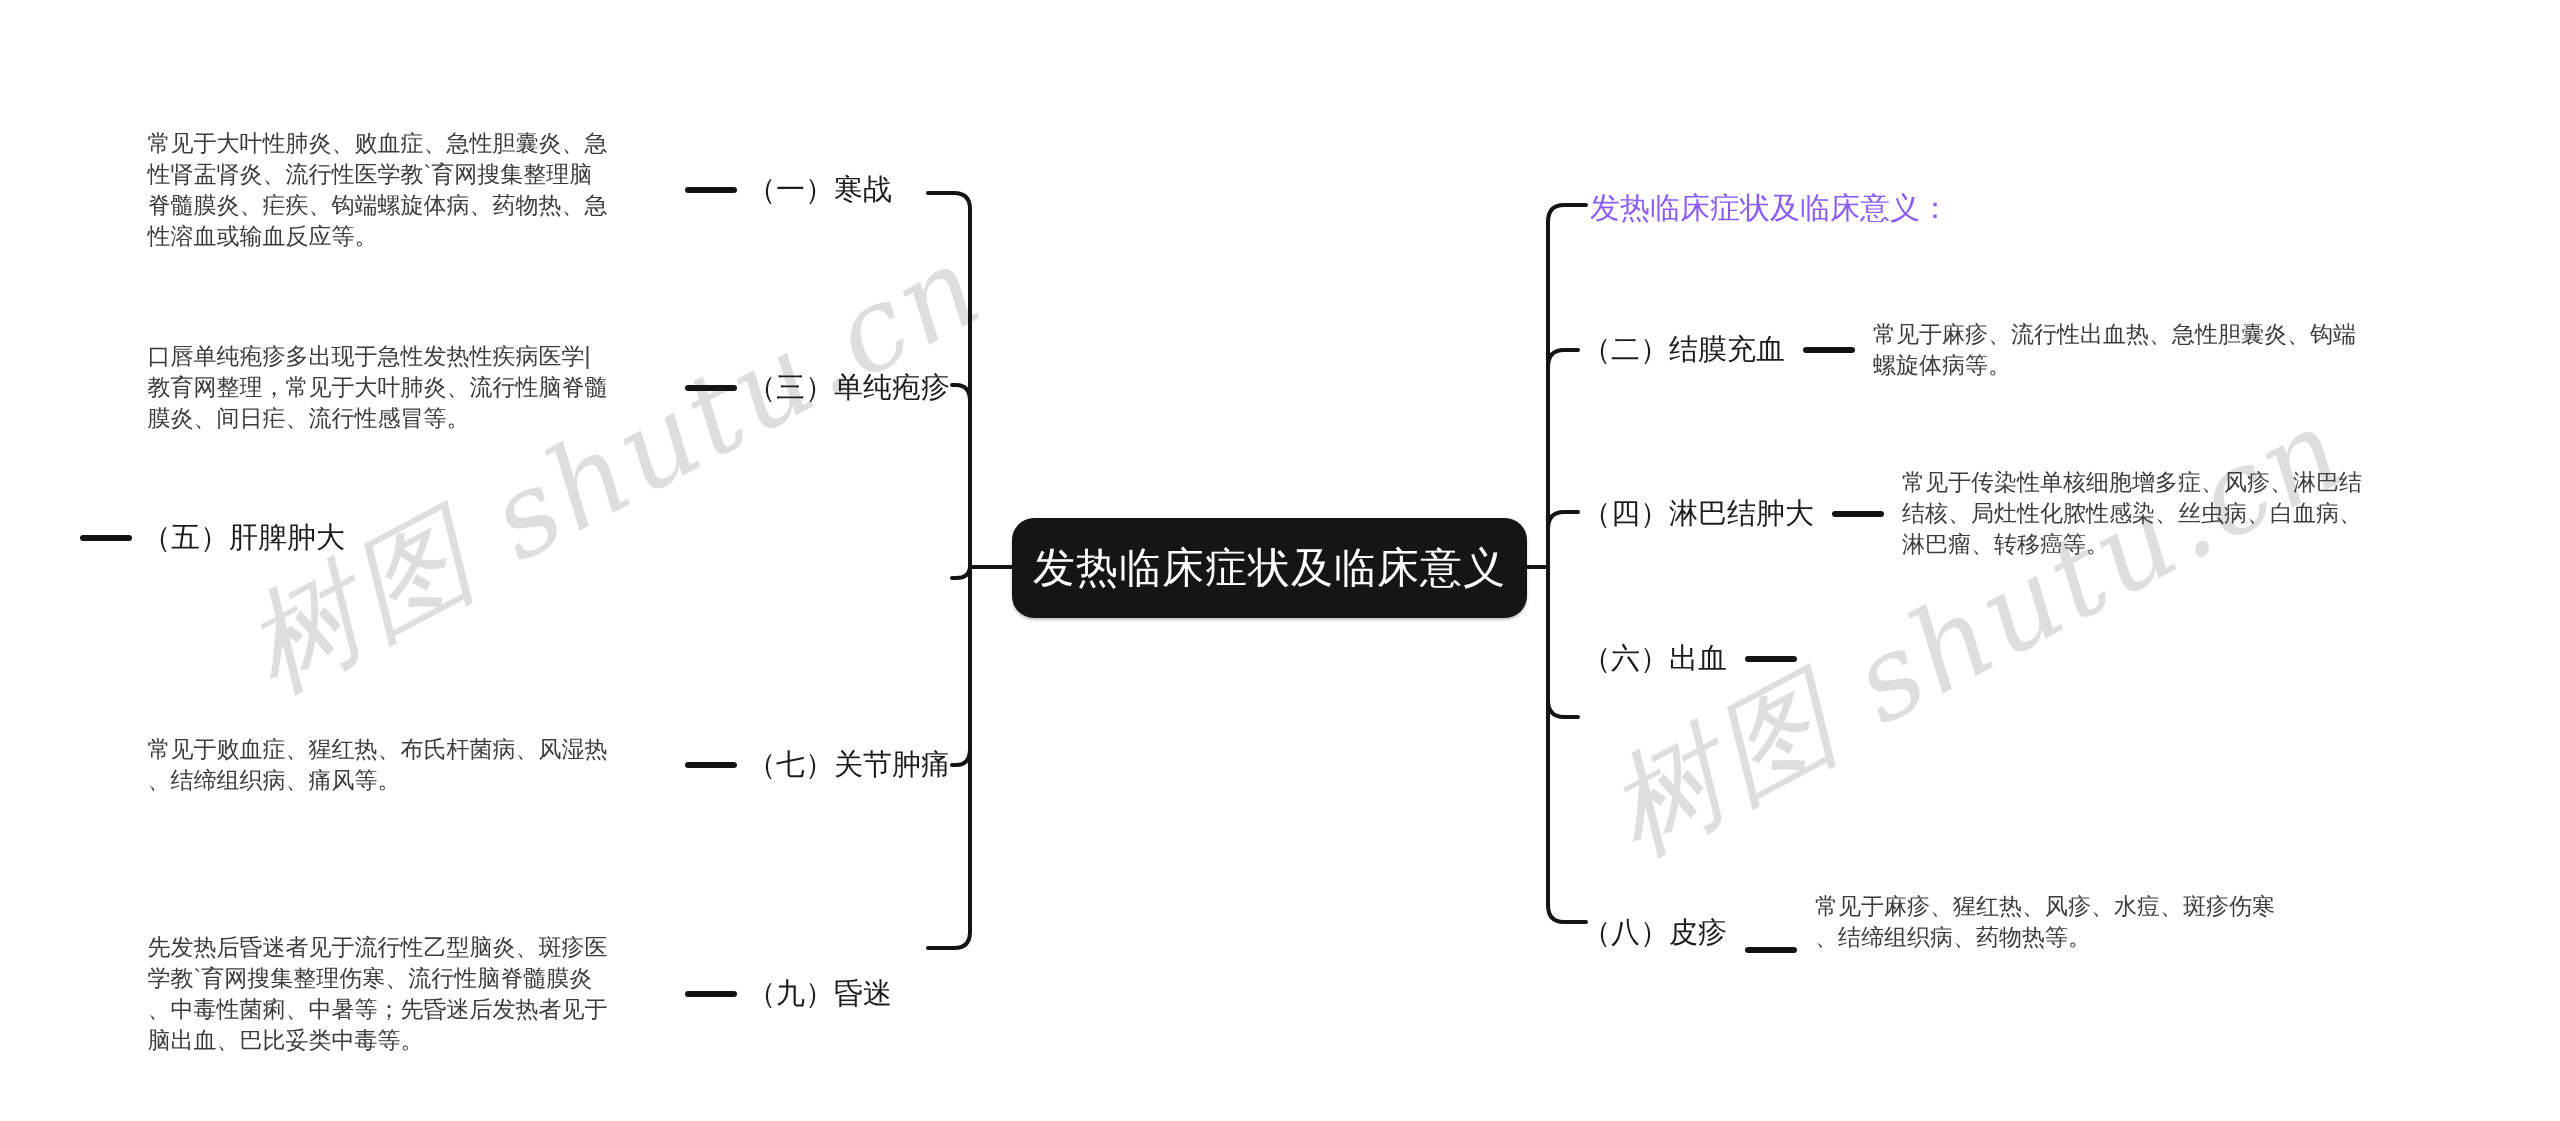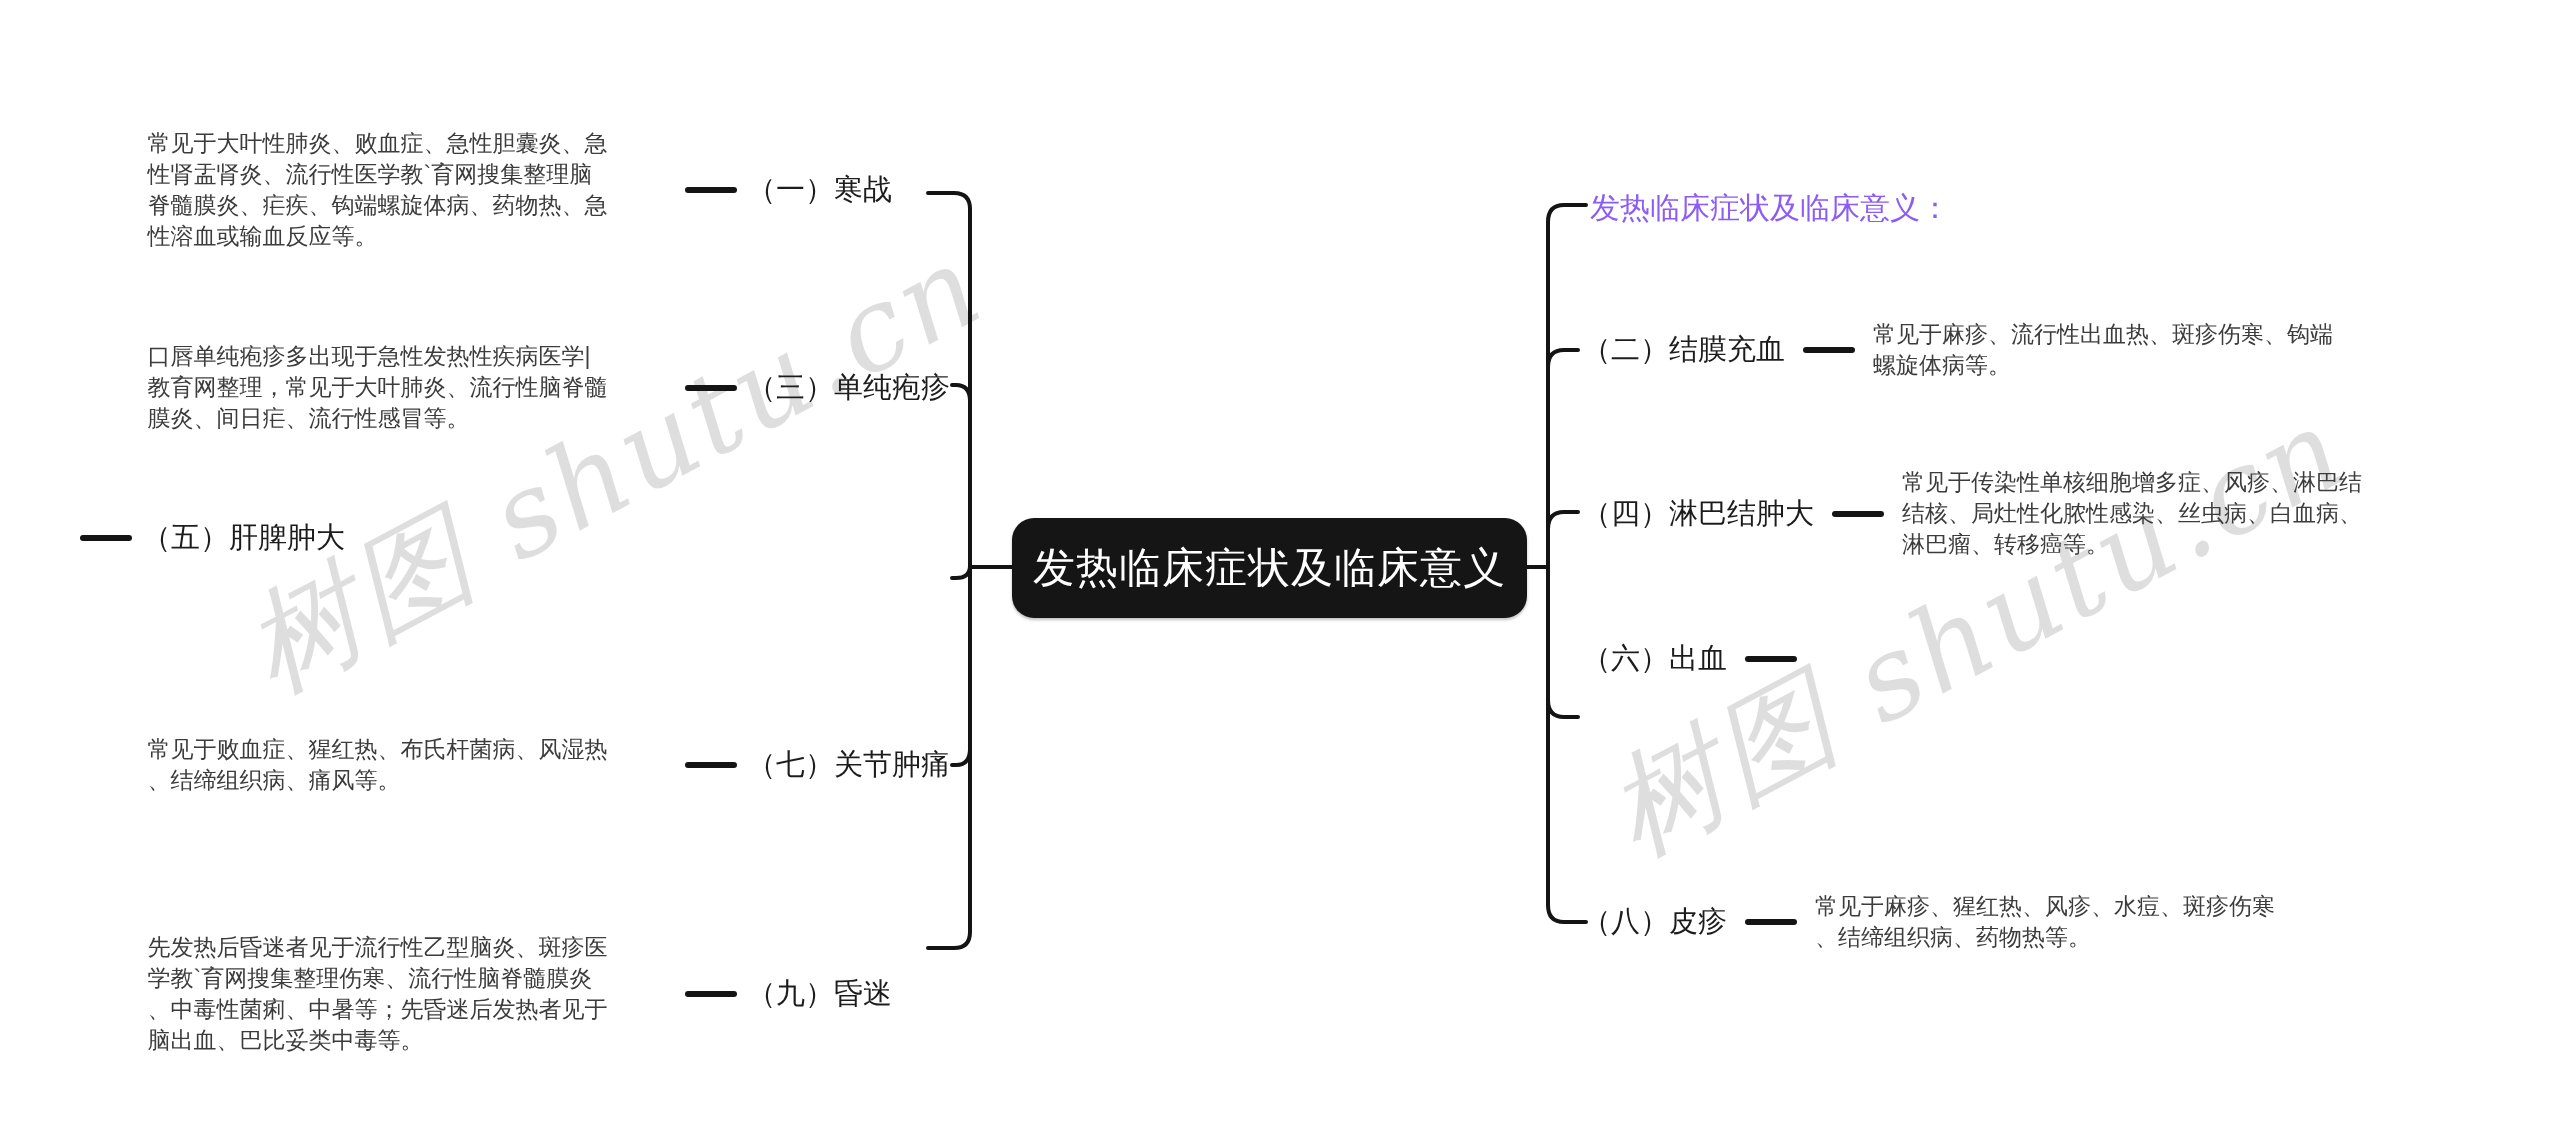--- a/index.html
+++ b/index.html
@@ -122,37 +122,37 @@
 、中毒性菌痢、中暑等；先昏迷后发热者见于
 脑出血、巴比妥类中毒等。</span>
     </div>
     <div class="dash"></div>
     <span class="node-label">（九）昏迷</span>
   </div>
 
   <div class="row row-right" style="top:319px;">
     <span class="node-label">（二）结膜充血</span>
     <div class="dash"></div>
-    <span class="desc-right">常见于麻疹、流行性出血热、斑疹伤寒、钩端
+    <span class="desc-right">常见于麻疹、流行性出血热、急性胆囊炎、钩端
 螺旋体病等。</span>
   </div>
 
   <div class="row row-right" style="top:467px;">
     <span class="node-label">（四）淋巴结肿大</span>
     <div class="dash"></div>
     <span class="desc-right">常见于传染性单核细胞增多症、风疹、淋巴结
 结核、局灶性化脓性感染、丝虫病、白血病、
 淋巴瘤、转移癌等。</span>
   </div>
 
   <div class="row row-right" style="top:639px;">
     <span class="node-label">（六）出血</span>
     <div class="dash"></div>
   </div>
 
-  <div class="row row-right" style="top:891px;">
+  <div class="row row-right" style="top:891px;align-items:flex-end;">
     <span class="node-label">（八）皮疹</span>
     <div class="dash"></div>
     <span class="desc-right">常见于麻疹、猩红热、风疹、水痘、斑疹伤寒
 、结缔组织病、药物热等。</span>
   </div>
 
 </div>
 
 </body></html>

